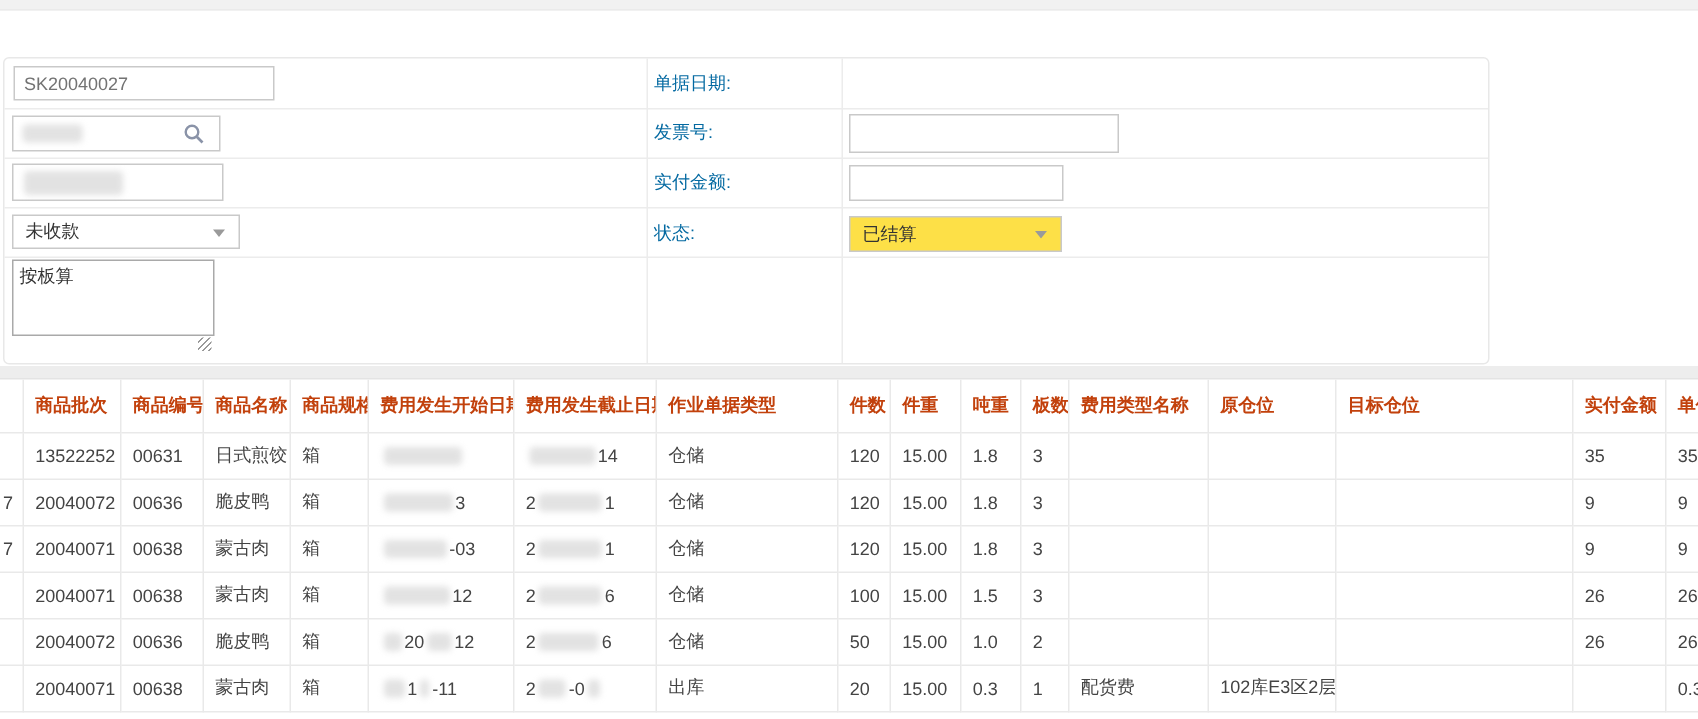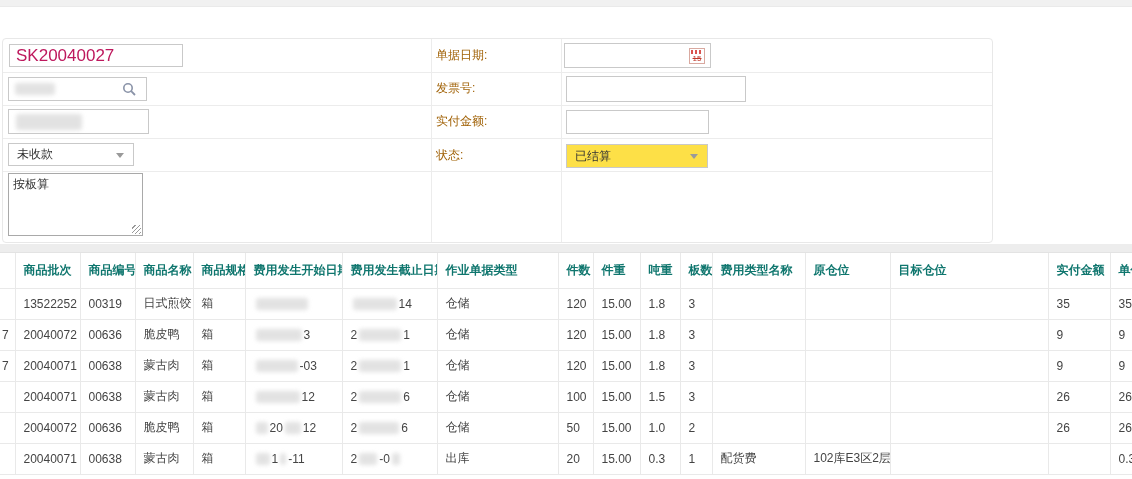--- a/index.html
+++ b/index.html
@@ -6,23 +6,23 @@
   html,body { width:1132px; height:479px; overflow:hidden; background:#fff;
     font-family:"Liberation Sans","DejaVu Sans",sans-serif; font-size:12px; color:#444; }
   .top-strip { position:absolute; left:0; top:0; width:1132px; height:7px;
     background:#f1f1f1; border-bottom:1px solid #eaeaea; }
 
   
   .form-panel { position:absolute; left:2px; top:38px; width:991px; height:205px;
     background:#fff; border:1px solid #e8e8e8; border-radius:4px; }
   .hsep { position:absolute; left:0; width:100%; height:1px; background:#ececec; }
   .vsep { position:absolute; top:0; height:100%; width:1px; background:#ececec; }
-  .fld-label { position:absolute; color:#a16207; line-height:14px; white-space:nowrap; }
+  .fld-label { position:absolute; color:#0369a1; line-height:14px; white-space:nowrap; }
   .txt-input { position:absolute; border:1px solid #c9c9c9; background:#fff;
-    font-family:inherit; font-size:17px; color:#be185d; padding:0 6px; outline:none; }
+    font-family:inherit; font-size:12px; color:#737373; padding:0 6px; outline:none; }
   .fake-input { position:absolute; border:1px solid #c9c9c9; background:#fff; }
   .blur { display:inline-block; height:12px; background:#c6c6c6; opacity:.5;
     filter:blur(2px); border-radius:3px; vertical-align:middle; margin:0 2px; }
   .fake-input .blur { position:absolute; }
   .select-box { position:absolute; border:1px solid #c9c9c9; background:#fff;
     line-height:21px; padding:0 8px; color:#333; cursor:default; }
   .select-box.disabled { background:#fde047; }
   .caret { position:absolute; right:9px; top:50%; margin-top:-2px; width:0; height:0;
     border-left:4px solid transparent; border-right:4px solid transparent;
     border-top:5px solid #9a9a9a; }
@@ -39,75 +39,69 @@
   .cal-num { display:block; font-size:8px; line-height:9px; color:#c0392b;
     text-decoration:line-through; }
 
   
   .table-gap { position:absolute; left:0; top:244px; width:1132px; height:8px; background:#ededed; }
   .grid-wrap { position:absolute; left:0; top:252px; width:1132px; height:227px;
     overflow:hidden; background:#fff; border-top:1px solid #e3e3e3; }
   table { border-collapse:collapse; table-layout:fixed; width:1190px; }
   th, td { border-right:1px solid #e9e9e9; border-bottom:1px solid #e9e9e9;
     padding:0 0 0 8px; text-align:left; white-space:nowrap; overflow:hidden; }
-  th { height:35px; font-weight:bold; color:#0f766e; font-size:12px; background:#fff; }
+  th { height:35px; font-weight:bold; color:#c2410c; font-size:12px; background:#fff; }
   td { height:31px; color:#444; font-size:12px; }
   th:first-child, td:first-child { padding-left:2px; }
 </style>
 </head>
 <body>
 
 <div class="top-strip"></div>
 
 <div class="form-panel">
   <div class="hsep" style="top:33px"></div>
   <div class="hsep" style="top:66px"></div>
   <div class="hsep" style="top:99px"></div>
   <div class="hsep" style="top:132px"></div>
   <div class="vsep" style="left:428px"></div>
   <div class="vsep" style="left:558px"></div>
 
   <input class="txt-input" style="left: 6px; top: 5px; width: 174px; height: 23px;" value="SK20040027">
   <div class="fld-label" style="left:433px; top:9px;">单据日期:</div>
-  <div class="fake-input" style="left:561px; top:4px; width:147px; height:25px;">
-    <span class="cal-icon">
-      <span class="cal-top"></span>
-      <span class="cal-num">15</span>
-    </span>
-  </div>
 
   <div class="fake-input" style="left:5px; top:38px; width:139px; height:24px;">
     <span class="blur" style="left:4px; top:5px; width:40px;"></span>
     <span class="mag-icon">
       <svg width="15" height="15" viewBox="0 0 15 15">
         <circle cx="6" cy="6" r="4.2" fill="none" stroke="#8a93a8" stroke-width="1.6"></circle>
         <line x1="9.2" y1="9.2" x2="13" y2="13" stroke="#8a93a8" stroke-width="1.8"></line>
       </svg>
     </span>
   </div>
   <div class="fld-label" style="left:433px; top:42px;">发票号:</div>
   <input class="txt-input" style="left: 563px; top: 37px; width: 180px; height: 26px;">
 
   <div class="fake-input" style="left:5px; top:70px; width:141px; height:25px;">
     <span class="blur" style="left:5px; top:4px; width:66px; height:16px;"></span>
   </div>
   <div class="fld-label" style="left:433px; top:75px;text-align:right;">实付金额:</div>
   <input class="txt-input" style="left: 563px; top: 71px; width: 143px; height: 24px;">
 
-  <div class="select-box" style="left:5px; top:104px; width:126px; height:23px;">
+  <div class="select-box" style="left:5px; top:104px; width:152px; height:23px;">
     <span>未收款</span>
     <span class="caret"></span>
   </div>
   <div class="fld-label" style="left:433px; top:109px;">状态:</div>
   <div class="select-box disabled" style="left:563px; top:105px; width:142px; height:24px; line-height:22px;">
     <span>已结算</span>
     <span class="caret"></span>
   </div>
 
-  <textarea class="remark-area" style="left: 5px; top: 134px; width: 135px; height: 63px;">按板算</textarea>
+  <textarea class="remark-area" style="left: 5px; top: 134px; width: 135px; height: 51px;">按板算</textarea>
   <div class="resize-grip" style="left:129px; top:186px;"></div>
 </div>
 
 <div class="table-gap"></div>
 
 <div class="grid-wrap">
   <table>
     <colgroup id="grid-cols">
         <col style="width: 15px;">
         <col style="width: 65px;">
@@ -145,21 +139,21 @@
           <th>原仓位</th>
           <th>目标仓位</th>
           <th>实付金额</th>
           <th>单位</th>
         </tr>
       </thead>
     <tbody id="grid-body">
         <tr>
           <td></td>
           <td>13522252</td>
-          <td>00319</td>
+          <td>00631</td>
           <td>日式煎饺</td>
           <td>箱</td>
           <td><span class="blur" style="width: 52px;"></span></td>
           <td><span class="blur" style="width: 44px;"></span><span>14</span></td>
           <td>仓储</td>
           <td>120</td>
           <td>15.00</td>
           <td>1.8</td>
           <td>3</td>
           <td></td>

